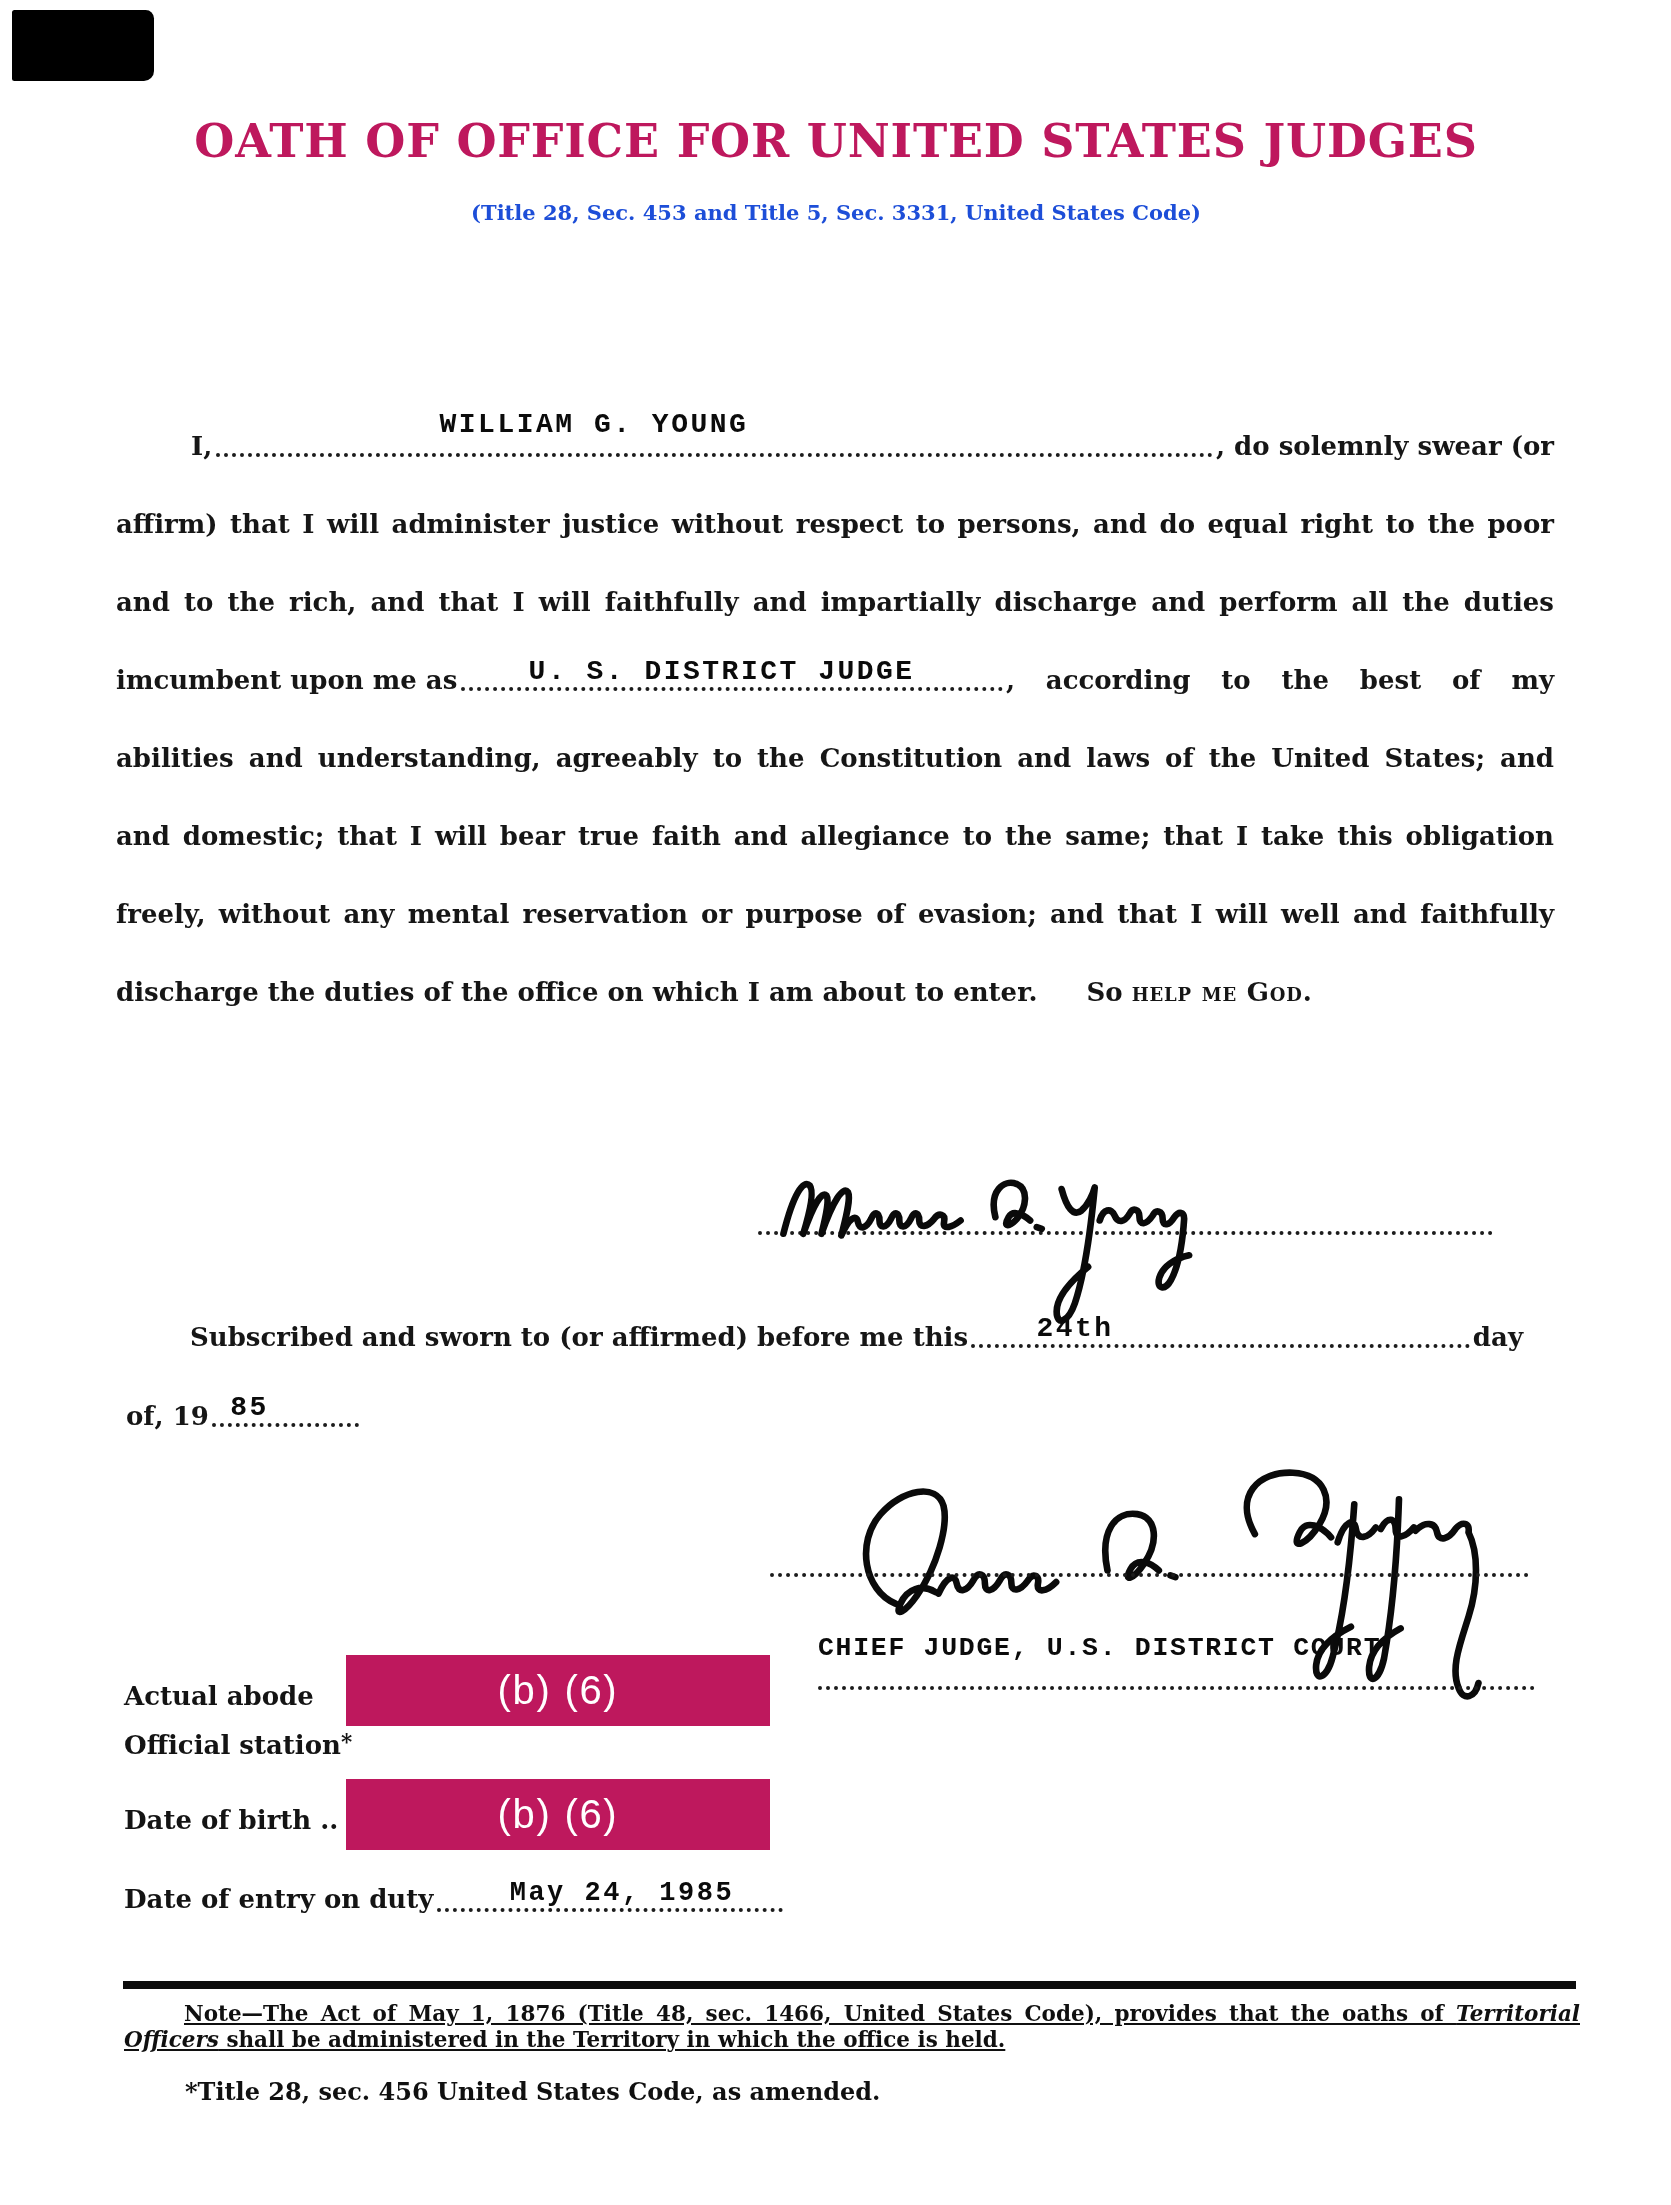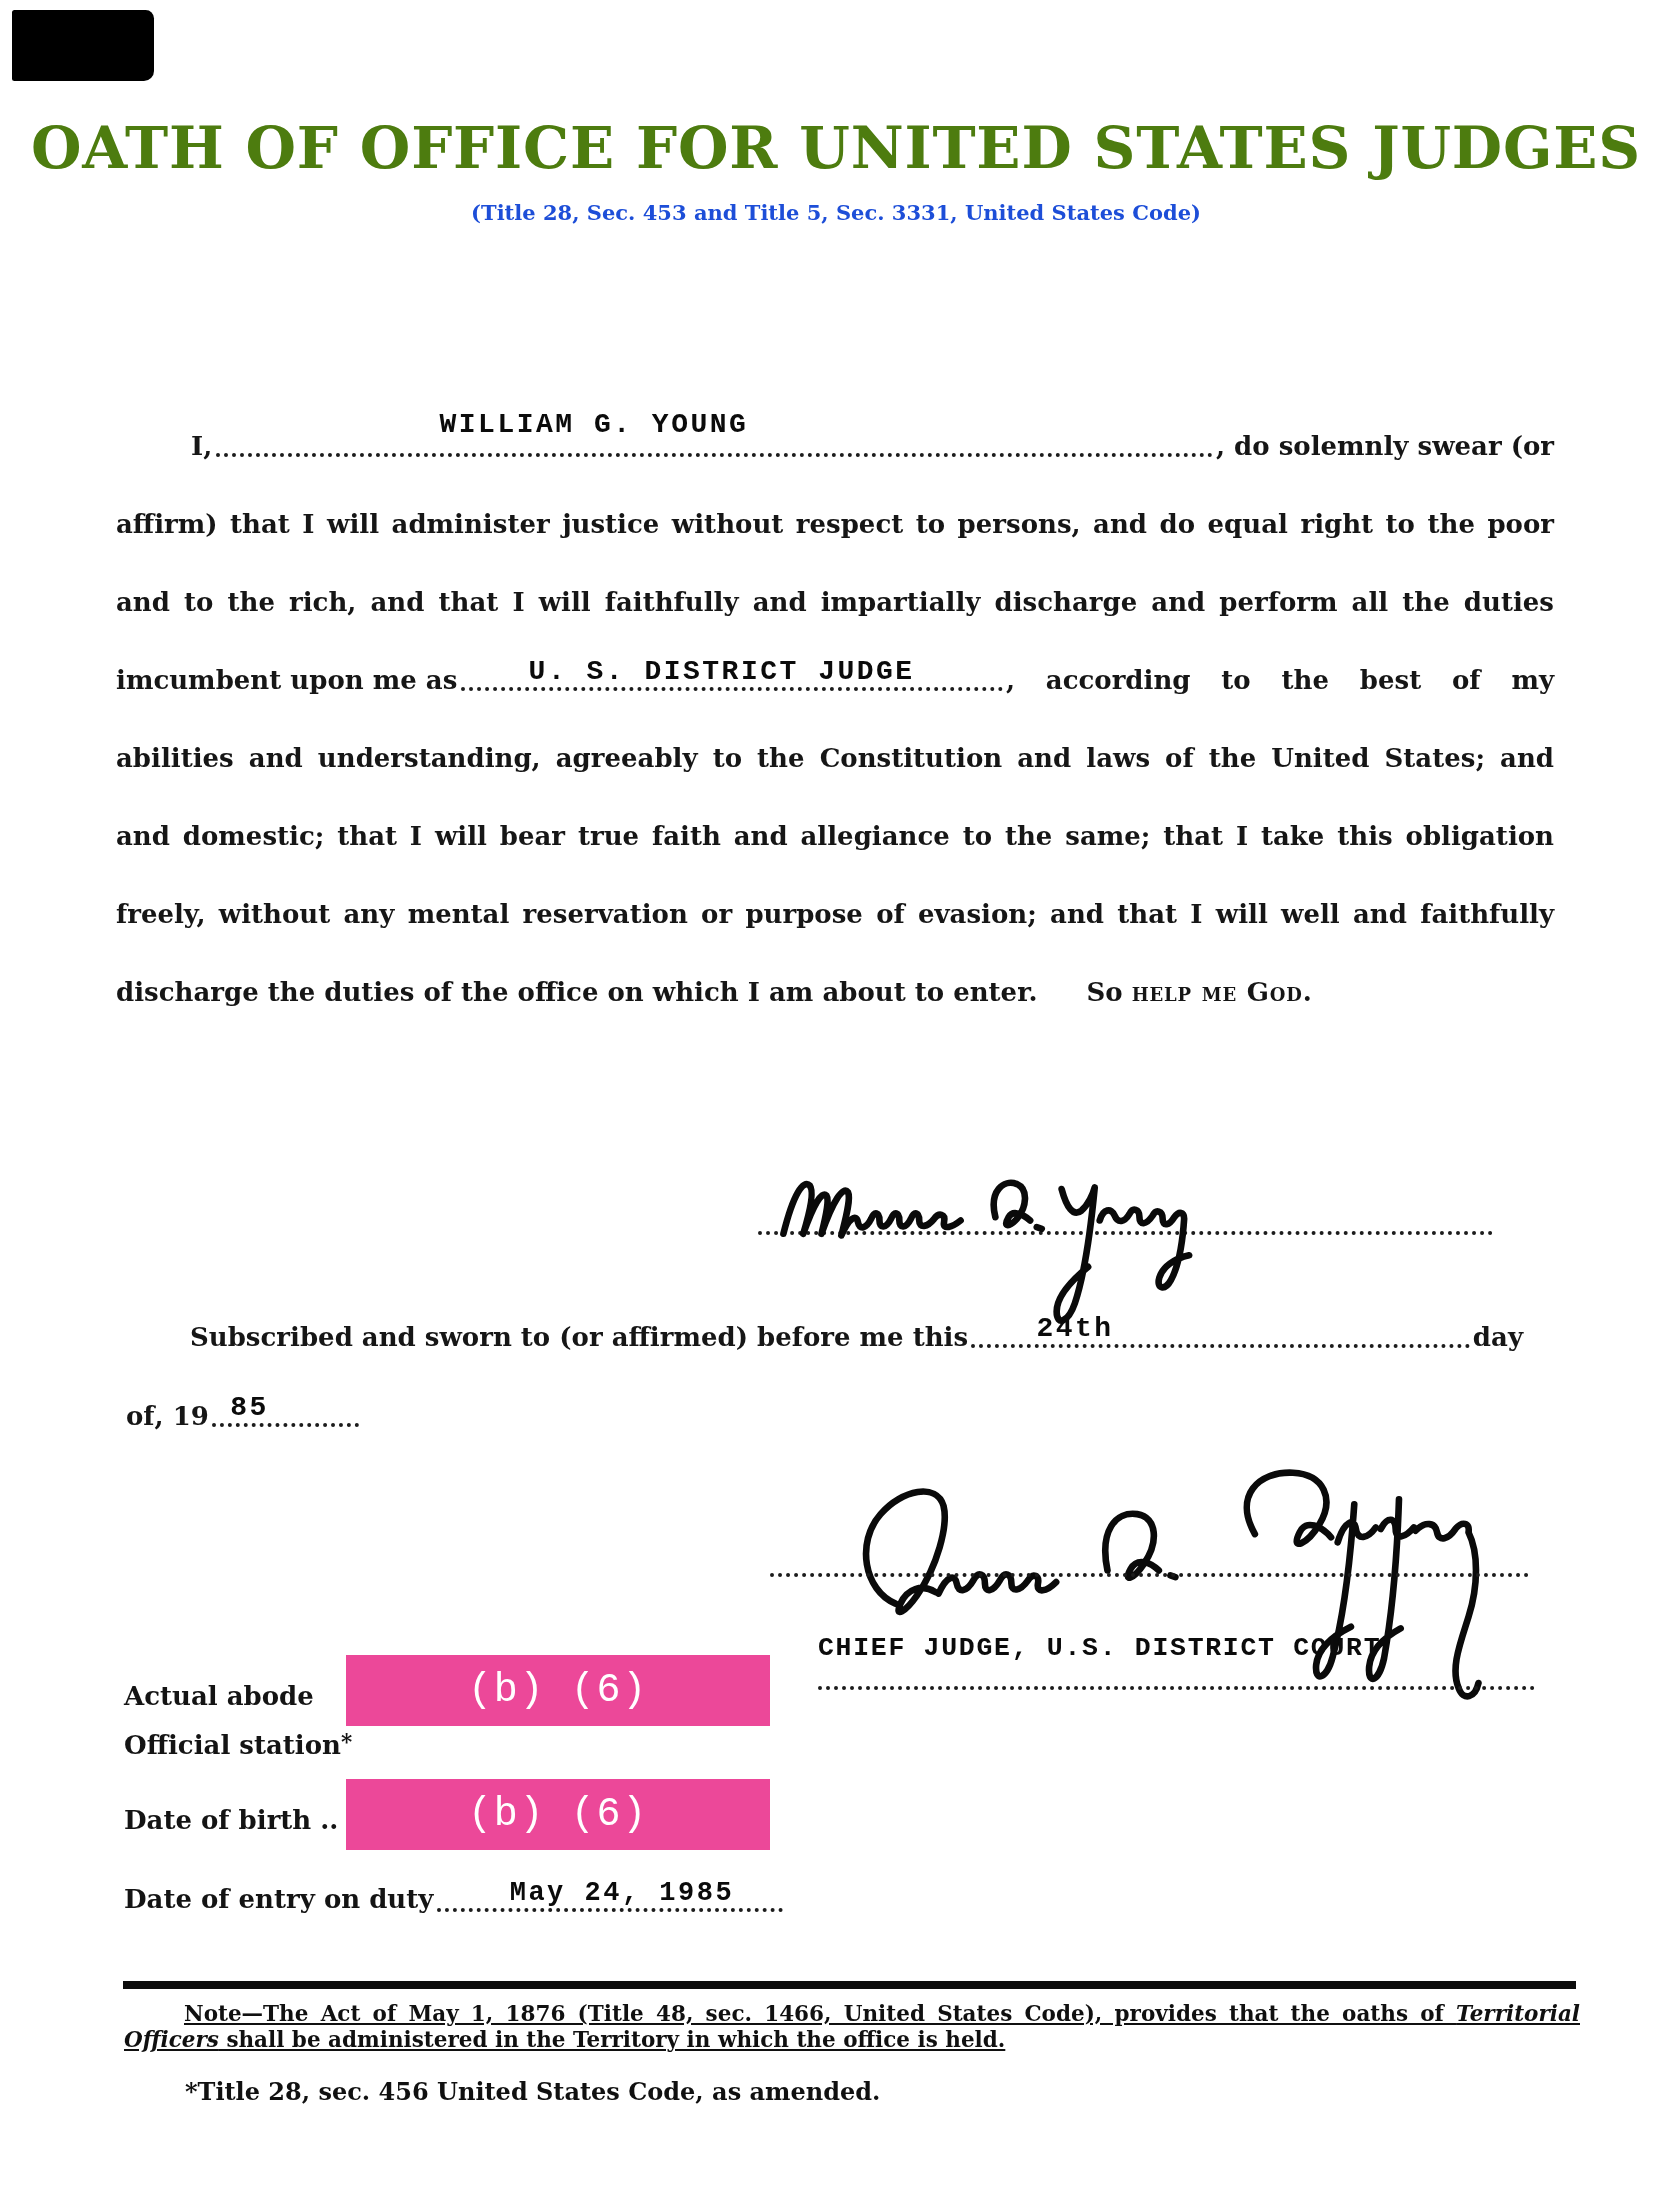--- a/index.html
+++ b/index.html
@@ -11,21 +11,21 @@
     font-family:"DejaVu Serif", serif;
     color:#161616;
     overflow:hidden;
   }
   .abs { position:absolute; }
 
   
   .corner-mark { left:11.6px; top:10px; width:142px; height:71px; background:#000; border-radius:2.5px 8.3px 10px 2.5px; }
 
   
-  .title { left:0; top:114px; width:100%; text-align:center; font-size:58px; font-weight:700; letter-spacing:0.8px; color:#4d7c0f; }
+  .title { left:0; top:114px; width:100%; text-align:center; font-size:46px; font-weight:700; letter-spacing:0.8px; color:#be185d; }
   .subtitle { left:0; top:200px; width:100%; text-align:center; font-size:21px; font-weight:700; color:#1d4ed8; }
 
   
   .oath-block { left:116px; top:383px; width:1438px; font-size:26px; font-weight:600; }
   .oline { height:78px; display:flex; align-items:flex-end; }
   .oline .jtext { width:100%; text-align:justify; text-align-last:justify; white-space:normal; }
   .oline .ltext { width:100%; text-align:left; }
   .indent { padding-left:75px; }
   .flexfix { white-space:nowrap; }
   .stretch { flex:1 1 auto; text-align:justify; text-align-last:justify; }
@@ -50,22 +50,22 @@
   .attest1 { left:190px; top:1292px; width:1333px; font-size:26px; font-weight:600; display:flex; align-items:flex-end; height:60px; }
   .attest2 { left:126px; top:1371px; width:918px; font-size:26px; font-weight:600; display:flex; align-items:flex-end; height:60px; }
   .fill-year { flex:0 0 147px; }
 
   .chief-title { left:818px; top:1633px; font-family:"Liberation Mono", monospace; font-weight:700; font-size:26.5px; letter-spacing:1.7px; color:#0b0b0b; white-space:nowrap; }
 
   
   .plain-label { font-size:26px; font-weight:600; color:#141414; white-space:nowrap; }
   .detail-row { display:flex; align-items:flex-end; font-size:26px; font-weight:600; }
   .detail-row .fillline { height:35px; margin-bottom:1.7px; }
-  .redaction { background:#ec4899; color:#fff; display:flex; align-items:center; justify-content:center;
-               font-family:Liberation Mono, monospace; font-size:40px; letter-spacing:1.7px; }
+  .redaction { background:#be185d; color:#fff; display:flex; align-items:center; justify-content:center;
+               font-family:Liberation Sans, sans-serif; font-size:40px; letter-spacing:1.7px; }
   .box1 { left:346px; top:1655px; width:424px; height:71px; }
   .box2 { left:346px; top:1779px; width:424px; height:71px; }
   .station-row { left:124px; top:1729px; width:692px; }
   .entry-row { left:124px; top:1873px; width:662px; }
   .abode-label { left:124px; top:1681px; }
   .birth-label { left:124px; top:1805px; }
   .asterisk { font-size:21.5px; vertical-align:5px; }
 
   
   .rule { left:123px; top:1981px; width:1453px; height:7.5px; background:#0c0c0c; }

